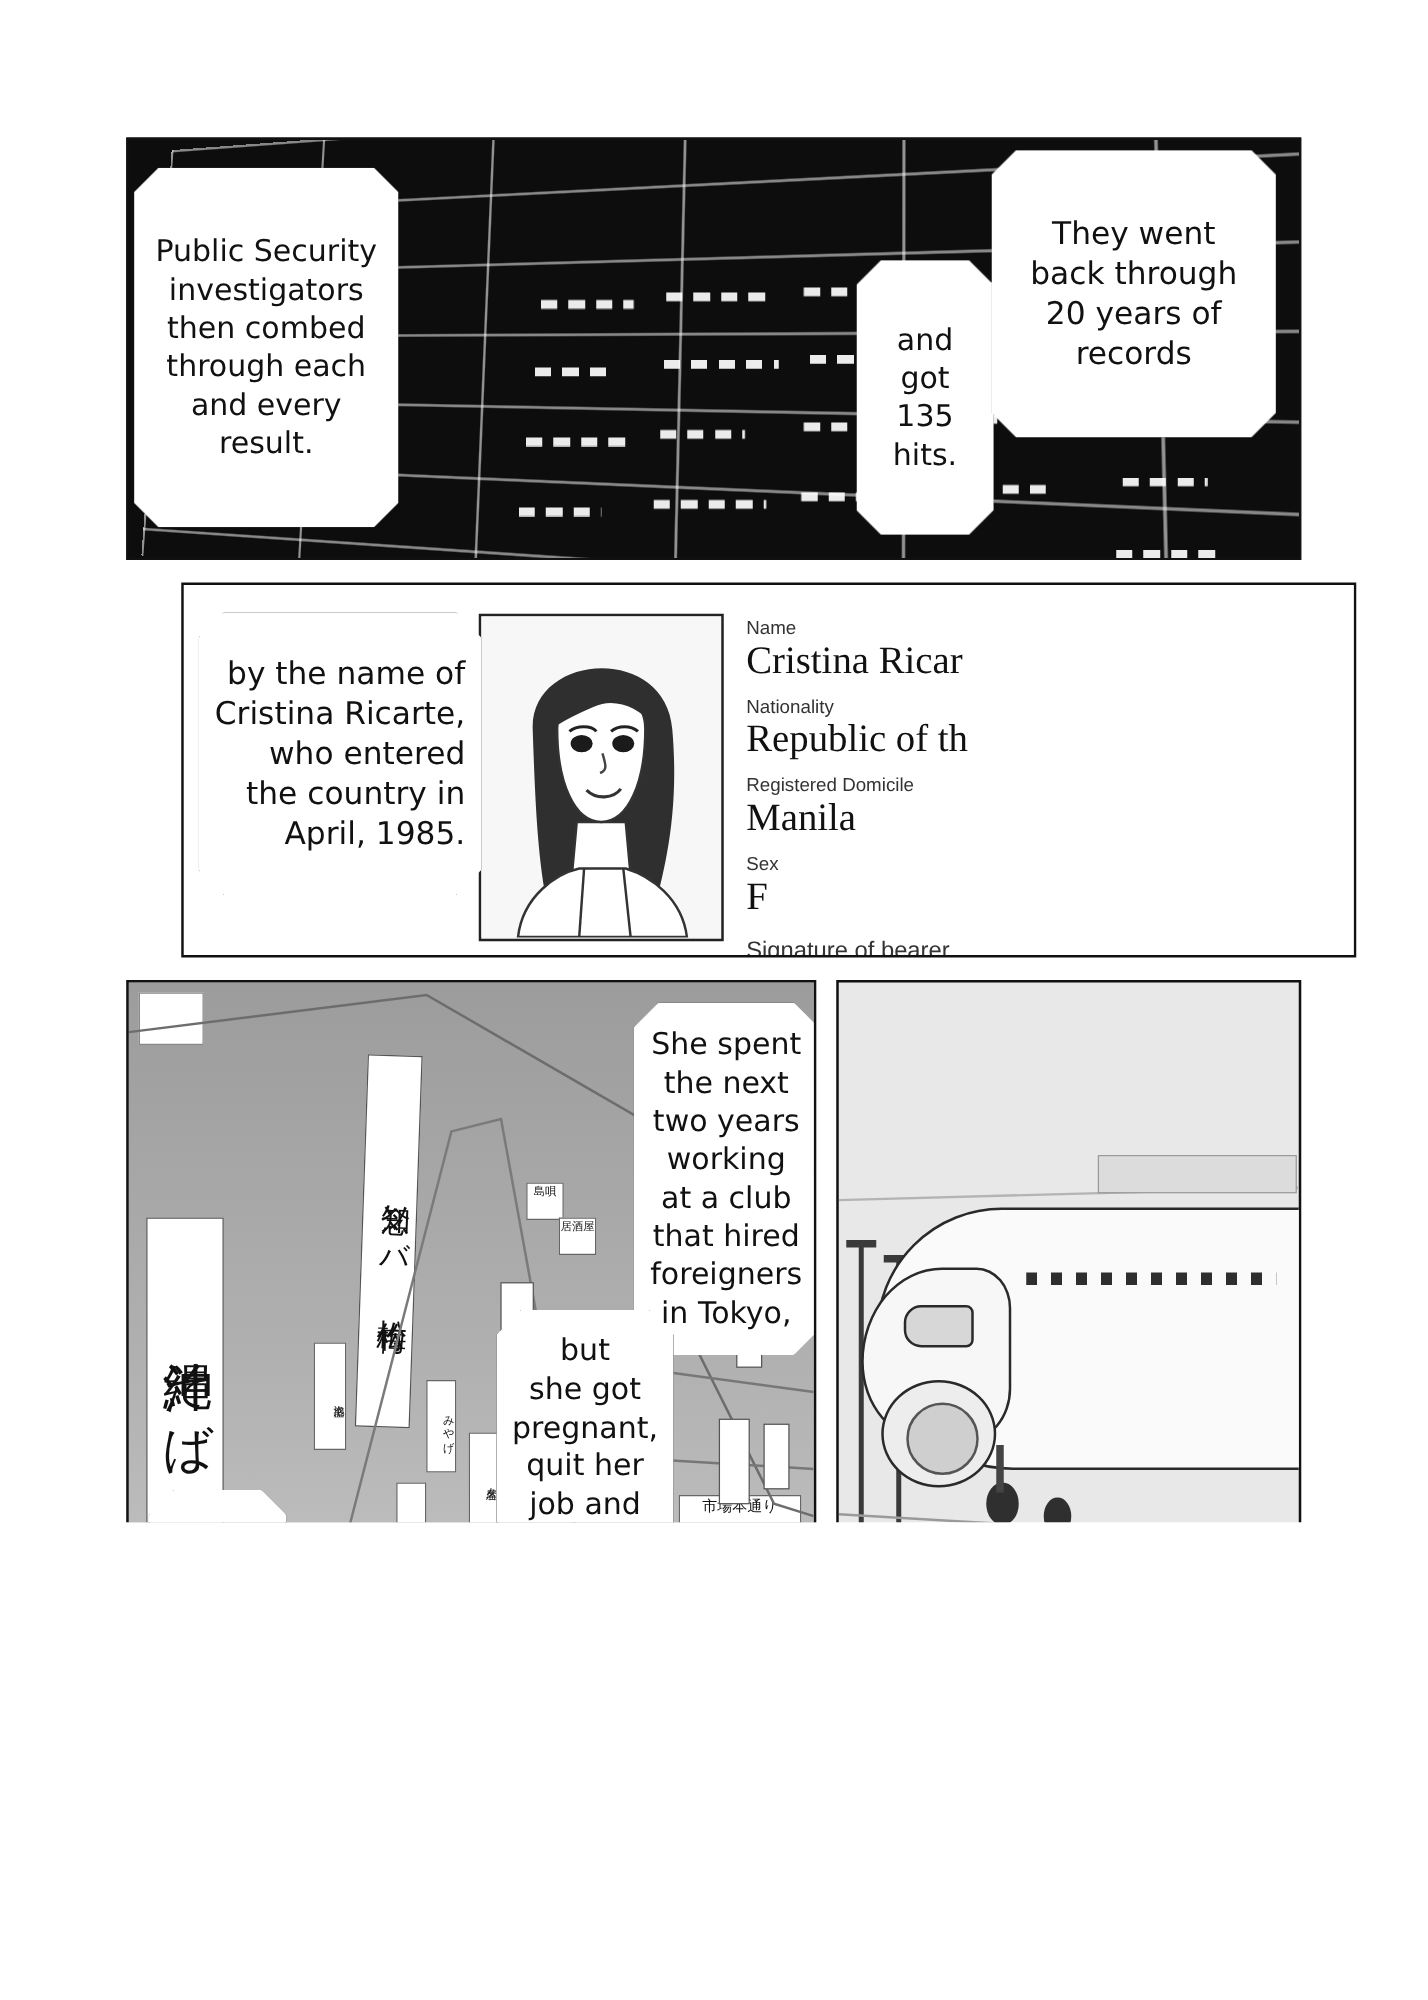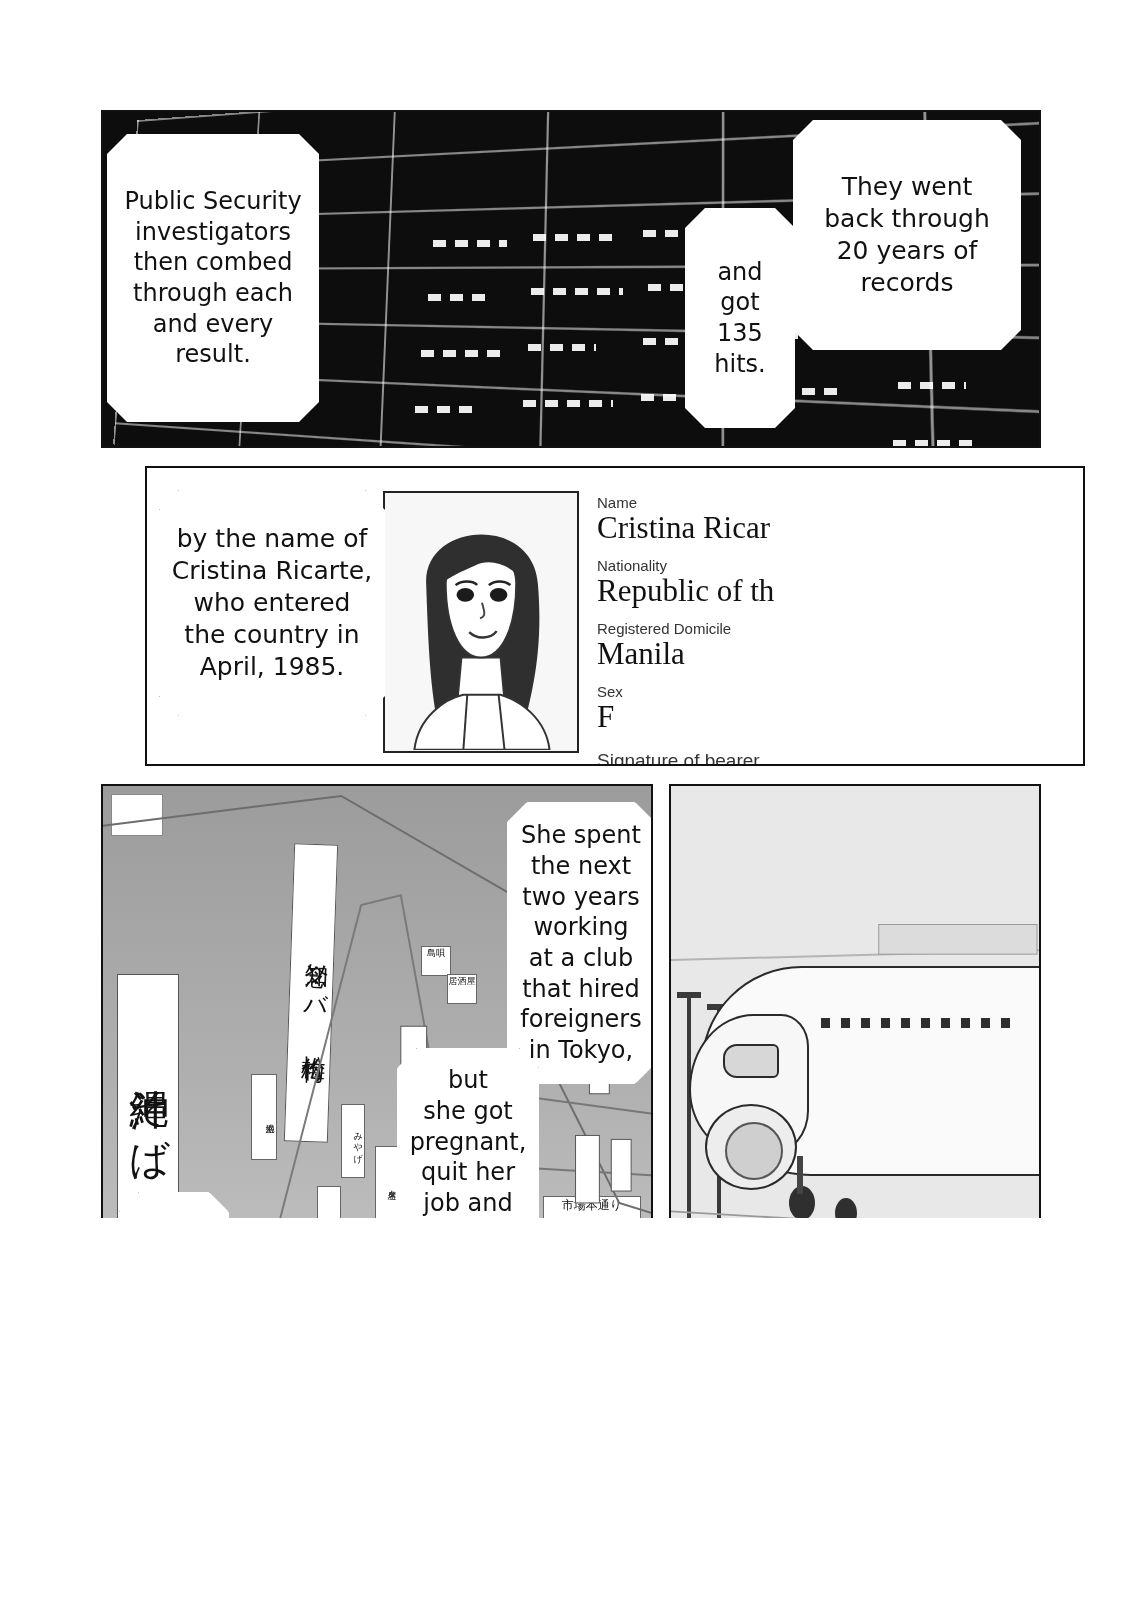--- a/index.html
+++ b/index.html
@@ -306,21 +306,21 @@
         <div class="fl">Nationality</div>
         <div class="fv">Republic of th</div>
         <div class="fl">Registered Domicile</div>
         <div class="fv">Manila</div>
         <div class="fl">Sex</div>
         <div class="fv">F</div>
         <div class="sig-label">Signature of bearer</div>
       </div>
     </div>
 
-    <div class="bubble oct" style="left:12px; top:22px; width:226px; height:226px; font-size:25px;">by the name of
+    <div class="bubble oct" style="left:12px; top:22px; width:226px; height:226px; font-size:25px;text-align:right;">by the name of
 Cristina Ricarte,
 who entered
 the country in
 April, 1985.</div>
 
   </div>
 
   <div class="panel3">
     <div class="street-sky"></div>
 

